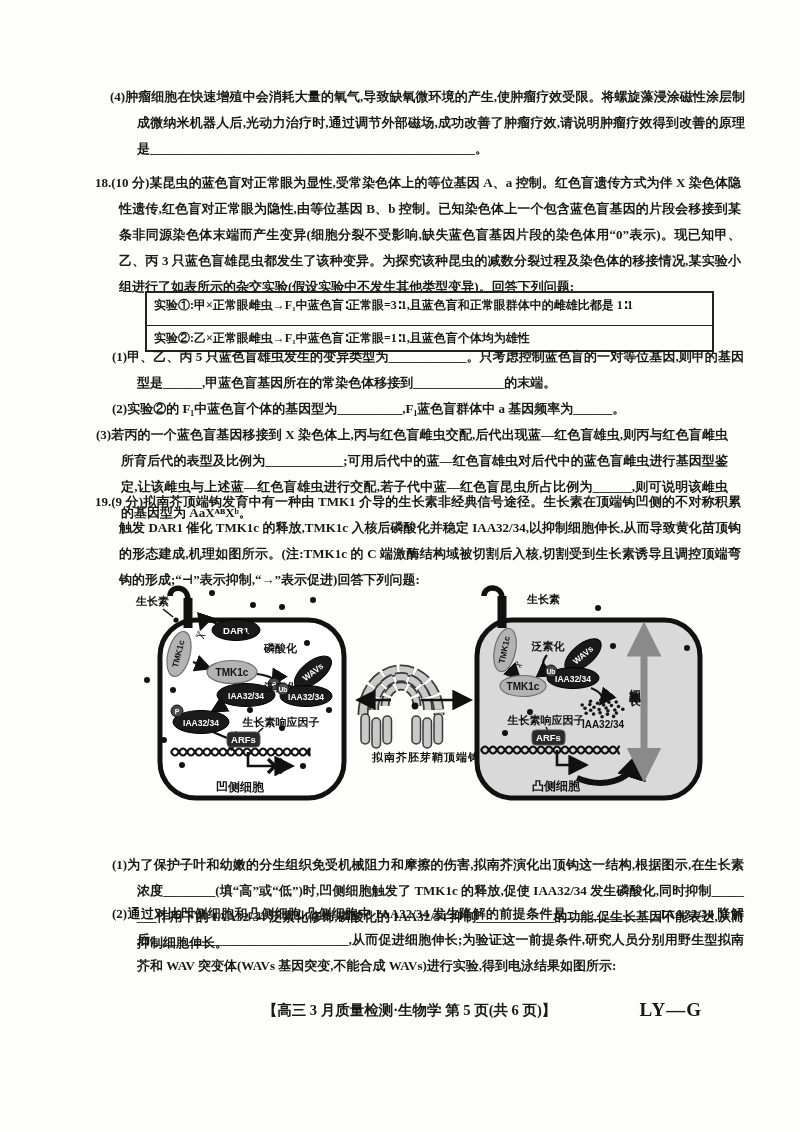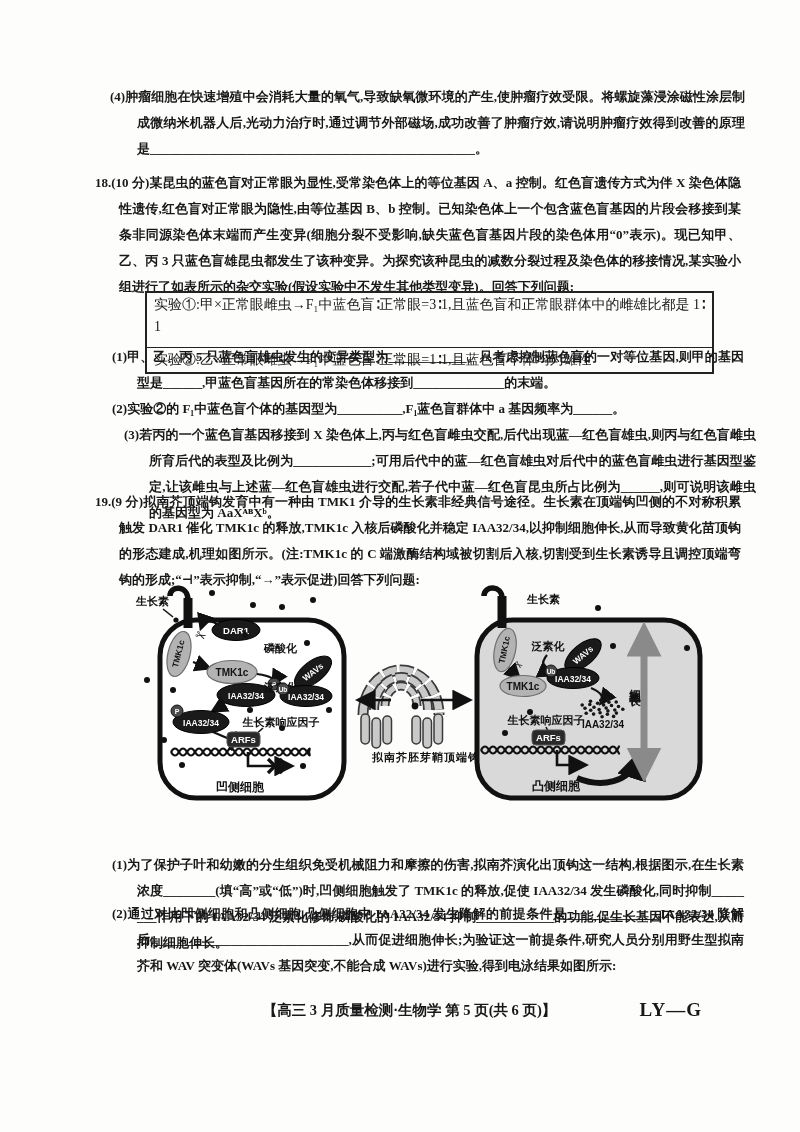--- a/index.html
+++ b/index.html
@@ -4,21 +4,21 @@
 <style>
   html,body{margin:0;padding:0;background:#ffffff;}
   .page{position:relative;width:800px;height:1132px;background:#fdfdfc;overflow:hidden;
         font-family:"Liberation Serif","DejaVu Serif",serif;color:#181818;}
   .para{position:absolute;font-size:13px;line-height:26px;font-weight:700;
         text-align:justify;word-break:break-all;letter-spacing:0;}
   .hang24{padding-left:24px;text-indent:-24px;}
   .hang25{padding-left:25px;text-indent:-25px;}
   .hang27{padding-left:27px;text-indent:-27px;}
   .xtable{position:absolute;border:2px solid #222;background:#fdfdfc;}
-  .xtable .row{font-size:14px;font-weight:400;line-height:22px;padding:1px 7px;word-break:break-all;}
+  .xtable .row{font-size:12px;font-weight:700;line-height:22px;padding:1px 7px;word-break:break-all;}
   .xtable .row + .row{border-top:1.6px solid #222;margin-top:8px;}
   .diagram-wrap{position:absolute;left:133px;top:580px;width:582px;height:236px;}
   .diagram-wrap svg{position:absolute;left:0;top:0;}
   .vtext{position:absolute;writing-mode:vertical-rl;font-family:"Liberation Sans","DejaVu Sans",sans-serif;
          font-weight:700;font-size:11.5px;letter-spacing:2px;color:#111;}
   .footer-center{left:0;right:0;text-align:center;font-size:14.5px;}
   .footer-code{font-size:19px;letter-spacing:1px;}
   svg text{font-family:"Liberation Sans","DejaVu Sans",sans-serif;fill:#111;}
   svg .lbl{font-size:11px;font-weight:700;}
   svg .lbl12{font-size:12px;font-weight:700;}
@@ -41,21 +41,21 @@
 
   <div class="xtable" style="left:145px;top:291px;width:565px;">
     <div class="row">实验①:甲×正常眼雌虫→F₁中蓝色盲∶正常眼=3∶1,且蓝色盲和正常眼群体中的雌雄比都是 1∶1</div>
     <div class="row">实验②:乙×正常眼雌虫→F₁中蓝色盲∶正常眼=1∶1,且蓝色盲个体均为雄性</div>
   </div>
 
   <div class="para hang25" style="left:112px;top:344px;width:607px;">(1)甲、乙、丙 5 只蓝色盲雄虫发生的变异类型为____________。只考虑控制蓝色盲的一对等位基因,则甲的基因型是______,甲蓝色盲基因所在的常染色体移接到______________的末端。</div>
 
   <div class="para hang25" style="left:112px;top:396px;width:607px;">(2)实验②的 F₁中蓝色盲个体的基因型为__________,F₁蓝色盲群体中 a 基因频率为______。</div>
 
-  <div class="para hang25" style="left:124px;top:422px;width:607px;">(3)若丙的一个蓝色盲基因移接到 X 染色体上,丙与红色盲雌虫交配,后代出现蓝—红色盲雄虫,则丙与红色盲雌虫所育后代的表型及比例为____________;可用后代中的蓝—红色盲雄虫对后代中的蓝色盲雌虫进行基因型鉴定,让该雌虫与上述蓝—红色盲雄虫进行交配,若子代中蓝—红色盲昆虫所占比例为______,则可说明该雌虫的基因型为 AaXᴬᴮXᵇ。</div>
+  <div class="para hang25" style="left:96px;top:422px;width:607px;">(3)若丙的一个蓝色盲基因移接到 X 染色体上,丙与红色盲雌虫交配,后代出现蓝—红色盲雄虫,则丙与红色盲雌虫所育后代的表型及比例为____________;可用后代中的蓝—红色盲雄虫对后代中的蓝色盲雌虫进行基因型鉴定,让该雌虫与上述蓝—红色盲雄虫进行交配,若子代中蓝—红色盲昆虫所占比例为______,则可说明该雌虫的基因型为 AaXᴬᴮXᵇ。</div>
 
   <div class="para hang24" style="left:95px;top:489px;width:622px;">19.(9 分)拟南芥顶端钩发育中有一种由 TMK1 介导的生长素非经典信号途径。生长素在顶端钩凹侧的不对称积累触发 DAR1 催化 TMK1c 的释放,TMK1c 入核后磷酸化并稳定 IAA32/34,以抑制细胞伸长,从而导致黄化苗顶钩的形态建成,机理如图所示。(注:TMK1c 的 C 端激酶结构域被切割后入核,切割受到生长素诱导且调控顶端弯钩的形成;“⊣”表示抑制,“→”表示促进)回答下列问题:</div>
 
   <div class="diagram-wrap">
     <svg width="582" height="236" viewBox="0 0 582 236">
       <defs>
         <marker id="arr" viewBox="0 0 10 10" markerWidth="8" markerHeight="8" refX="8" refY="5" orient="auto-start-reverse">
           <path d="M0,0 L10,5 L0,10 z" fill="#111"></path>
         </marker>
         <marker id="arrBig" viewBox="0 0 10 10" markerWidth="5" markerHeight="5" refX="7" refY="5" orient="auto-start-reverse">

